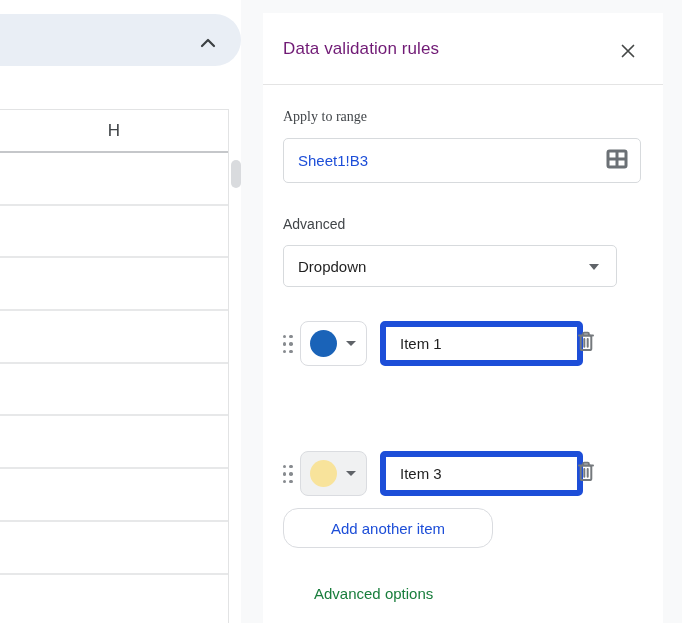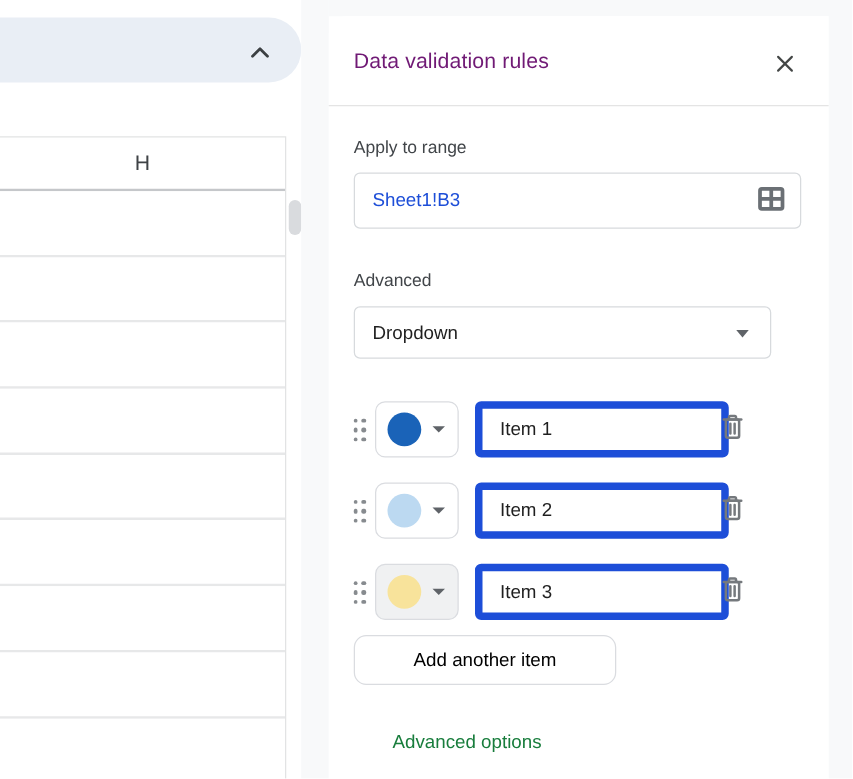--- a/index.html
+++ b/index.html
@@ -28,21 +28,21 @@
 
   
   .panel{position:absolute;left:263px;top:13px;width:400px;height:610px;background:#ffffff;
     border-top-left-radius:14px;}
   .panel-title{position:absolute;left:20px;top:26px;font-size:17px;color:#701a75;letter-spacing:.1px;}
   .close-btn{position:absolute;left:351px;top:26px;width:28px;height:28px;display:flex;
     align-items:center;justify-content:center;border-radius:50%;cursor:pointer;}
   .panel-divider{position:absolute;left:0;top:71px;width:400px;height:1px;background:#e4e4e4;}
 
   .field-label{position:absolute;left:20px;font-size:14px;font-weight:500;color:#414549;}
-  .label-range{top:96px;}
+  .label-range{top:96px;font-family:Liberation Serif, serif;}
   .label-criteria{top:203px;}
 
   .text-box{position:absolute;box-sizing:border-box;border:1px solid #d7dadd;border-radius:5px;background:#fff;}
   .range-box{left:20px;top:125px;width:358px;height:45px;}
   .range-box input{border:none;outline:none;background:transparent;width:300px;height:100%;
     padding:0 0 0 14px;font-family:inherit;font-size:15px;color:#1d4ed8;}
   .range-grid-btn{position:absolute;right:11px;top:10px;width:24px;height:24px;display:flex;
     align-items:center;justify-content:center;cursor:pointer;border-radius:4px;}
 
   .select-box{left:20px;top:232px;width:334px;height:42px;display:flex;align-items:center;cursor:pointer;}
@@ -156,75 +156,48 @@
           <svg width="20" height="24" viewBox="0 0 20 24">
             <path d="M3 5.5 H17" stroke="#75797d" stroke-width="2" stroke-linecap="round" fill="none"></path>
             <path d="M7.2 5 V3.8 a1 1 0 0 1 1-1 h3.6 a1 1 0 0 1 1 1 V5" stroke="#75797d" stroke-width="2" fill="none"></path>
             <rect x="4.7" y="5.5" width="10.6" height="14.6" rx="1.6" fill="none" stroke="#75797d" stroke-width="2"></rect>
             <path d="M8.3 9 V16.8 M11.7 9 V16.8" stroke="#75797d" stroke-width="2" stroke-linecap="round"></path>
           </svg>
         </span>
       </div>
     </div>
 
-    <div class="item-row" style="top:373px;">
+
+    <div class="item-row" style="top:438px;">
       <div class="drag-handle">
         <i></i>
           <i></i>
           <i></i>
           <i></i>
           <i></i>
           <i></i>
       </div>
-      <div class="chip-btn" style="background: rgb(255, 255, 255);">
-        <span class="chip-circle" style="background: rgb(188, 217, 241);"></span>
+      <div class="chip-btn" style="background: rgb(240, 241, 242);">
+        <span class="chip-circle" style="background: rgb(248, 227, 155);"></span>
         <span class="caret chip-caret"></span>
       </div>
       <div class="item-input-box">
-        <input value="Item 2" style="">
+        <input value="Item 3" style="">
       </div>
       <div class="trash-btn">
         <span>
           <svg width="20" height="24" viewBox="0 0 20 24">
             <path d="M3 5.5 H17" stroke="#75797d" stroke-width="2" stroke-linecap="round" fill="none"></path>
             <path d="M7.2 5 V3.8 a1 1 0 0 1 1-1 h3.6 a1 1 0 0 1 1 1 V5" stroke="#75797d" stroke-width="2" fill="none"></path>
             <rect x="4.7" y="5.5" width="10.6" height="14.6" rx="1.6" fill="none" stroke="#75797d" stroke-width="2"></rect>
             <path d="M8.3 9 V16.8 M11.7 9 V16.8" stroke="#75797d" stroke-width="2" stroke-linecap="round"></path>
           </svg>
         </span>
       </div>
     </div>
 
-    <div class="item-row" style="top:438px;">
-      <div class="drag-handle">
-        <i></i>
-          <i></i>
-          <i></i>
-          <i></i>
-          <i></i>
-          <i></i>
-      </div>
-      <div class="chip-btn" style="background: rgb(240, 241, 242);">
-        <span class="chip-circle" style="background: rgb(248, 227, 155);"></span>
-        <span class="caret chip-caret"></span>
-      </div>
-      <div class="item-input-box">
-        <input value="Item 3" style="">
-      </div>
-      <div class="trash-btn">
-        <span>
-          <svg width="20" height="24" viewBox="0 0 20 24">
-            <path d="M3 5.5 H17" stroke="#75797d" stroke-width="2" stroke-linecap="round" fill="none"></path>
-            <path d="M7.2 5 V3.8 a1 1 0 0 1 1-1 h3.6 a1 1 0 0 1 1 1 V5" stroke="#75797d" stroke-width="2" fill="none"></path>
-            <rect x="4.7" y="5.5" width="10.6" height="14.6" rx="1.6" fill="none" stroke="#75797d" stroke-width="2"></rect>
-            <path d="M8.3 9 V16.8 M11.7 9 V16.8" stroke="#75797d" stroke-width="2" stroke-linecap="round"></path>
-          </svg>
-        </span>
-      </div>
-    </div>
-
-    <button class="add-btn" style="color: #000000;">Add another item</button>
+    <button class="add-btn" style="color: #1d4ed8; border-radius: 15px;">Add another item</button>
 
     <div class="advanced-link" style="color: rgb(24, 125, 60);">Advanced options</div>
   </div>
 
   <div class="right-gutter"></div>
 </div>
 
 </body></html>

